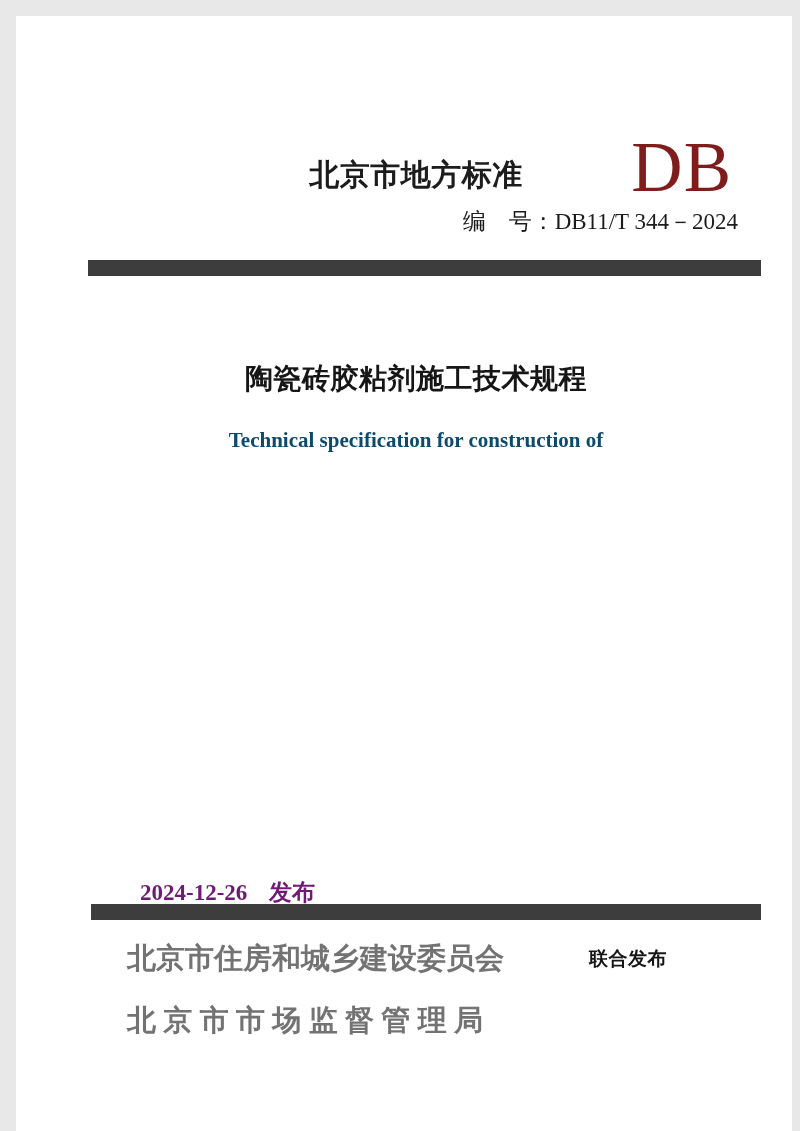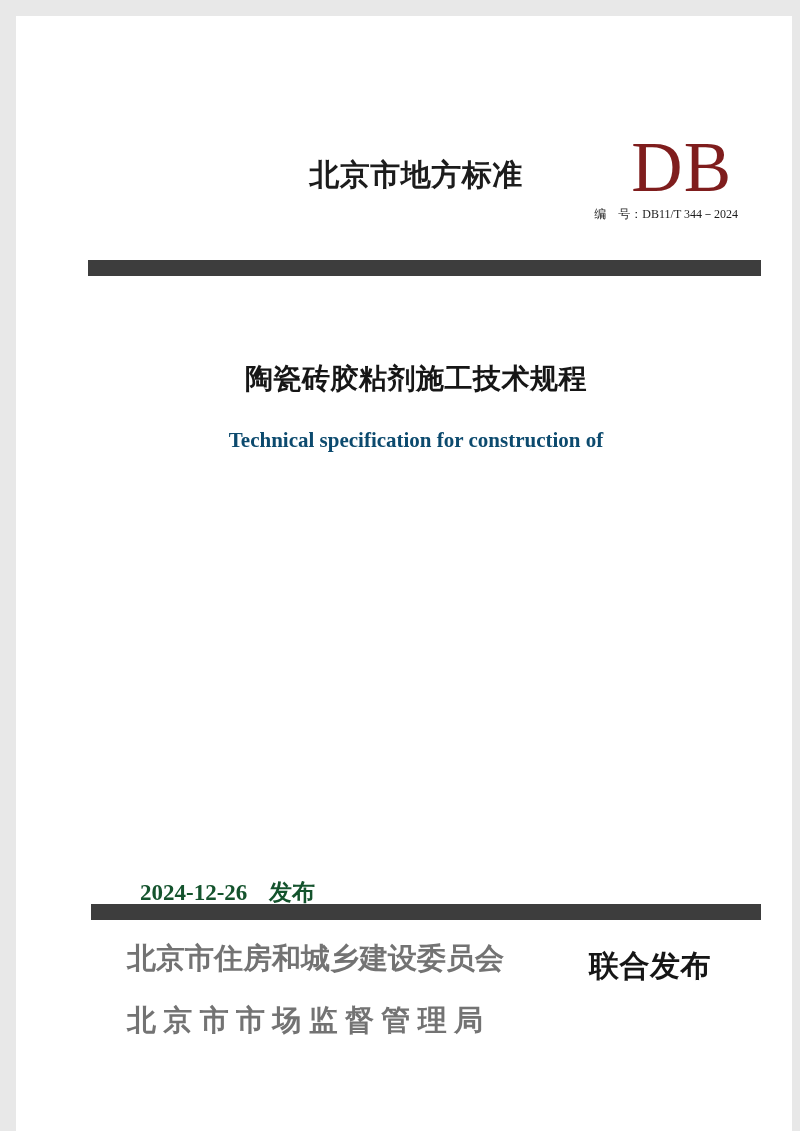--- a/index.html
+++ b/index.html
@@ -39,21 +39,21 @@
     line-height: 1;
     letter-spacing: 1px;
     color: #7f1d1d;
   }
 
   .code-row {
     position: absolute;
     top: 182px;
     right: 70px;
     font-family: "Liberation Serif", "DejaVu Serif", serif;
-    font-size: 12px;
+    font-size: 23px;
     font-weight: 400;
     color: #1c1c1c;
     white-space: nowrap;
   }
 
   .rule-top {
     position: absolute;
     top: 244px;
     left: 72px;
     width: 673px;
@@ -93,21 +93,21 @@
     position: absolute;
     top: 845px;
     left: 100px;
     right: 87px;
     display: flex;
     justify-content: space-between;
     align-items: center;
     font-family: "Liberation Serif", "DejaVu Serif", serif;
     font-size: 23px;
     font-weight: 700;
-    color: #14532d;
+    color: #701a75;
     white-space: nowrap;
   }
   .date-item .cjk { font-family: "Liberation Sans", "DejaVu Sans", sans-serif; }
 
   .rule-bottom {
     position: absolute;
     top: 888px;
     left: 75px;
     width: 670px;
     height: 2px;
@@ -129,21 +129,21 @@
   .publisher-line.justified {
     text-align: justify;
     text-align-last: justify;
     white-space: normal;
   }
 
   .joint-publish {
     position: absolute;
     top: 922px;
     left: 565px;
-    font-size: 30px;
+    font-size: 19px;
     font-weight: 700;
     letter-spacing: 0.5px;
     color: #161616;
     white-space: nowrap;
   }
 </style>
 </head>
 <body>
 
 <div class="page">

